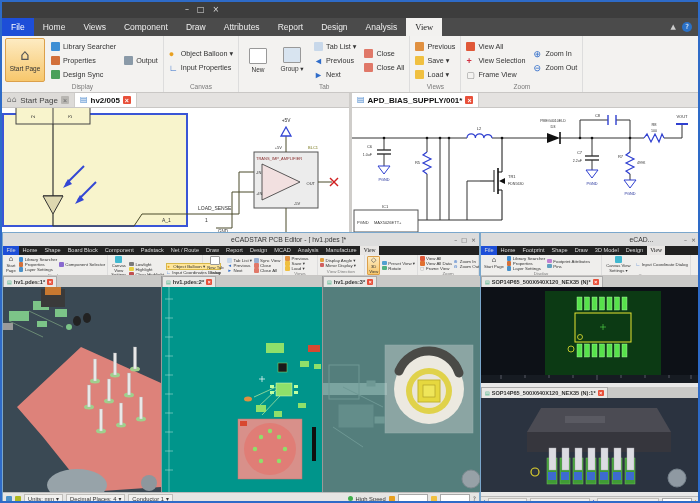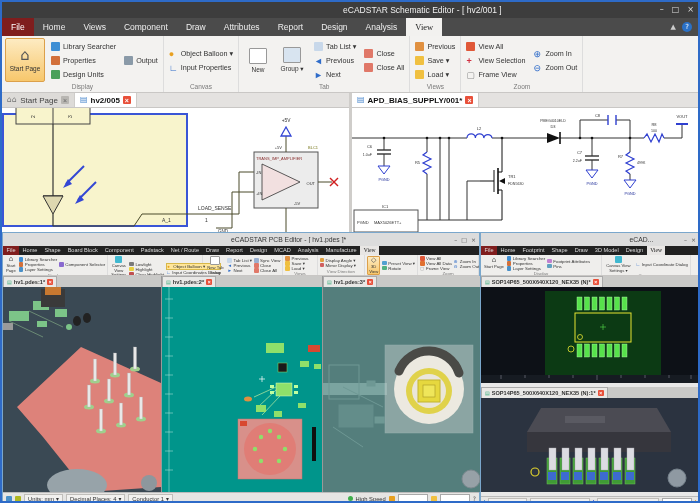--- a/index.html
+++ b/index.html
@@ -9,21 +9,21 @@
   .g{display:inline-flex;align-items:center;justify-content:center;font-family:"DejaVu Sans",sans-serif;line-height:1;}
 
   
   .se-title{left:0;top:0;width:696px;height:16px;background:#3d3d3d;color:#e8e8e8;display:flex;align-items:center;padding:0 4px;}
   .se-title .qat{display:flex;gap:3px;align-items:center;}
   .qat-g{width:11px;height:11px;font-size:9px;background:transparent;}
   .se-title .ttl{flex:1;text-align:center;font-size:8.5px;color:#f0f0f0;}
   .winbtns{display:flex;gap:8px;font-size:8px;color:#ddd;}
   .se-menu{left:0;top:16px;width:696px;height:18px;background:#4b4b4b;display:flex;align-items:stretch;}
   .mtab{color:#eee;font-size:8.5px;padding:4px 9px;cursor:default;}
-  .mtab.file{background:#7f1d1d;color:#fff;}
+  .mtab.file{background:#1d4ed8;color:#fff;}
   .mtab.active{background:#f2f1ef;color:#222;font-family:Liberation Serif, serif;}
   .se-menu .mright{margin-left:auto;display:flex;align-items:center;gap:6px;padding-right:6px;}
   .mhelp{width:10px;height:10px;border-radius:50%;background:#2a71c7;color:#fff;font-size:7px;}
   .mcollapse{color:#ccc;font-size:7px;}
 
   .se-ribbon{left:0;top:34px;width:696px;height:57px;background:#f3f2f0;border-bottom:1px solid #c9c7c5;display:flex;}
   .rgroup{display:flex;flex-direction:column;border-right:1px solid #ddd;padding:2px 3px 0 3px;}
   .rg-body{display:flex;gap:4px;flex:1;align-items:center;}
   .rg-label{text-align:center;font-size:6.5px;color:#7a7a7a;padding:1px 0 2px 0;}
   .rbig{width:38px;height:42px;display:flex;flex-direction:column;align-items:center;justify-content:center;gap:2px;border:1px solid transparent;border-radius:2px;}
@@ -116,21 +116,20 @@
           <span class="g qat-g"></span>
           <span class="g qat-g"></span>
           <span class="g qat-g"></span>
           <span class="g qat-g"></span>
           <span class="g qat-g"></span>
           <span class="g qat-g"></span>
           <span class="g qat-g"></span>
           <span class="g qat-g"></span>
           <span class="g qat-g"></span>
         </div>
-      <span class="ttl">eCADSTAR Schematic Editor - [ hv2/001 ]</span>
       <span class="winbtns">
         <span class="g">–</span>
         <span class="g">□</span>
         <span class="g">×</span>
       </span>
     </div>
 
     <div class="abs se-menu">
       <div style="display:flex">
 
@@ -163,21 +162,21 @@
           <div class="ritem">
                 <span class="ric ic-library-searcher"></span>
                 <span class="rlab">Library Searcher</span>
               </div>
               <div class="ritem">
                 <span class="ric ic-properties"></span>
                 <span class="rlab">Properties</span>
               </div>
               <div class="ritem">
                 <span class="ric ic-design-tree"></span>
-                <span class="rlab">Design Units</span>
+                <span class="rlab">Design Sync</span>
               </div>
             </div>
           <div class="rcol">
 
           <div class="ritem">
                 <span class="ric ic-output"></span>
                 <span class="rlab">Output</span>
               </div>
             </div>
         </div>

